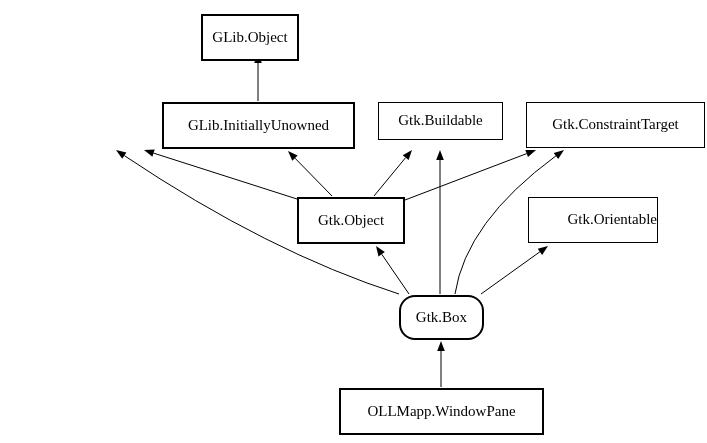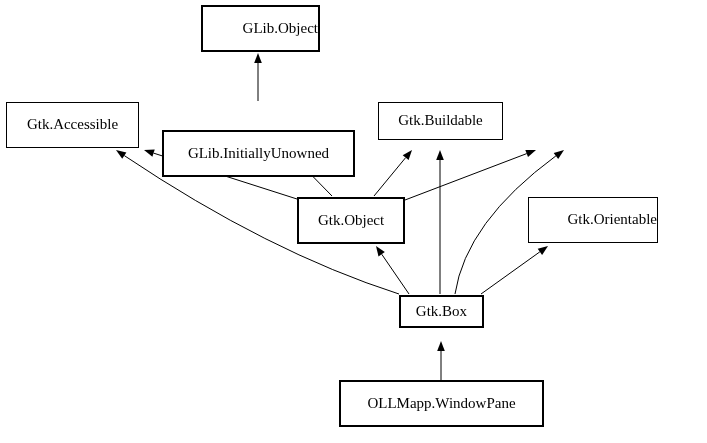--- a/index.html
+++ b/index.html
@@ -64,37 +64,37 @@
       <polygon points="376,246 384.8,252.1 378.5,256.4" fill="#000000"></polygon>
       <path d="M 440 294 L 440.0 160.0" fill="none" stroke="#000000" stroke-width="1"></path>
       <polygon points="440,150 443.8,160.0 436.2,160.0" fill="#000000"></polygon>
       <path d="M 455 294 Q 466 222 555.9 155.9" fill="none" stroke="#000000" stroke-width="1"></path>
       <polygon points="564,150 558.2,159.0 553.7,152.9" fill="#000000"></polygon>
       <path d="M 481 294 L 539.9 251.8" fill="none" stroke="#000000" stroke-width="1"></path>
       <polygon points="548,246 542.1,254.9 537.7,248.7" fill="#000000"></polygon>
       <path d="M 441 387 L 441.0 351.0" fill="none" stroke="#000000" stroke-width="1"></path>
       <polygon points="441,341 444.8,351.0 437.2,351.0" fill="#000000"></polygon>
     </svg>
-<div class="node bold" style="left: 201px; top: 5px; width: 119px; height: 47px; justify-content: flex-end;">
+<div class="node bold" style="left: 201px; top: 14px; width: 98px; height: 47px;">
       <span>GLib.Object</span>
     </div>
-    <div class="node" style="left: 6px; top: 102px; width: 133px; height: 46px;">
-      <span>Gtk.Accessible</span>
-    </div>
-    <div class="node bold" style="left: 162px; top: 102px; width: 193px; height: 47px; margin-top: 28px;">
+    <div class="node bold" style="left: 162px; top: 102px; width: 193px; height: 47px;">
       <span>GLib.InitiallyUnowned</span>
     </div>
     <div class="node" style="left: 378px; top: 102px; width: 125px; height: 38px;">
       <span>Gtk.Buildable</span>
+    </div>
+    <div class="node" style="left: 526px; top: 102px; width: 179px; height: 46px;">
+      <span>Gtk.ConstraintTarget</span>
     </div>
     <div class="node bold" style="left: 297px; top: 197px; width: 108px; height: 47px;">
       <span>Gtk.Object</span>
     </div>
     <div class="node" style="left: 528px; top: 197px; width: 130px; height: 46px; justify-content: flex-end;">
       <span>Gtk.Orientable</span>
     </div>
-    <div class="node bold" style="left: 399px; top: 295px; width: 85px; height: 33px;">
+    <div class="node bold" style="left: 399px; top: 295px; width: 85px; height: 45px; border-radius: 16px;">
       <span>Gtk.Box</span>
     </div>
-    <div class="node bold" style="left: 339px; top: 380px; width: 205px; height: 47px;">
+    <div class="node bold" style="left: 339px; top: 388px; width: 205px; height: 47px;">
       <span>OLLMapp.WindowPane</span>
     </div>
   </div>
 
 </body></html>

